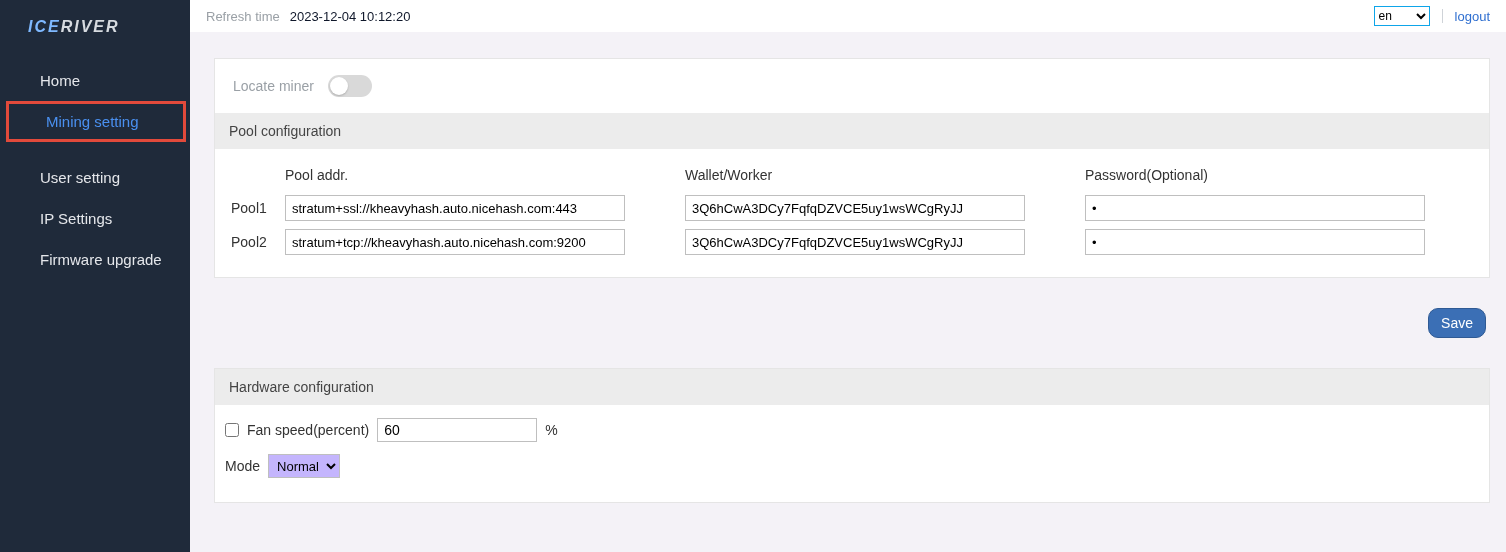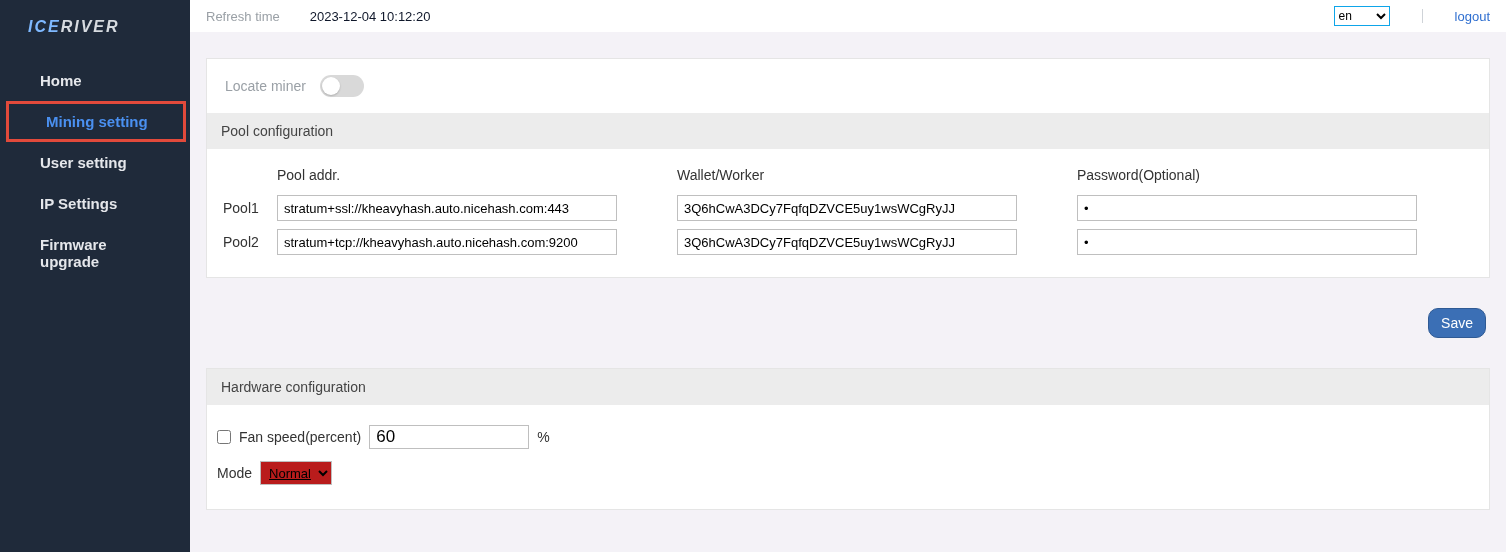--- a/index.html
+++ b/index.html
@@ -33,47 +33,46 @@
     font-family: "Arial Black", Arial, sans-serif;
     font-size: 16px;
     letter-spacing: 2px;
     font-weight: 700;
     font-style: italic;
     text-align: right;
   }
   .logo-text .accent { color: #7fb9ff; }
   .logo-text .rest { color: #d7dbe0; }
 
-  .nav { list-style: none; padding-top: 6px; font-weight: bold; }
+  .nav { list-style: none; padding-top: 6px; }
   .nav-item {
     padding: 12px 20px 12px 40px;
     color: #e5e7eb;
     font-size: 15px;
     cursor: pointer;
   }
   .nav-item.active {
     color: #4a90f0;
   }
   .nav-item.callout {
     border: 3px solid #e24a3b;
     padding: 9px 17px 9px 37px;
-    margin: 0 4px 0 6px;
+    margin: 0 4px 15px 6px;
   }
 
   
   .main { flex: 1; display: flex; flex-direction: column; background: #f4f2f7; min-width: 0; }
   .topbar {
     background: #fff;
     height: 32px;
     display: flex;
     align-items: center;
     padding: 0 16px;
     color: #9aa0a6;
     font-size: 13px;
-    gap: 20px;
   }
   .topbar .refresh-label { margin-right: 10px; }
   .topbar .refresh-time { color: #0f172a; }
   .topbar .spacer { flex: 1; }
   .topbar select {
     font-size: 12px;
     width: 56px;
     height: 20px;
     border: 1px solid #0ea5e9;
     background: #fff;
@@ -88,20 +87,21 @@
     color: #2f6fd0;
     cursor: pointer;
     font-size: 13px;
   }
 
   
   .content {
     padding: 26px 16px 16px 16px;
     overflow: auto;
     flex: 1;
+    margin-left: 8px;
   }
 
   .panel {
     background: #fff;
     border: 1px solid #e5e5e5;
     margin-bottom: 30px;
   }
 
   .locate-row {
     display: flex;
@@ -168,46 +168,45 @@
     background: #3b6fb5;
     color: #fff;
     border: 1px solid #2f5a94;
     padding: 6px 12px;
     font-size: 14px;
     border-radius: 10px;
     cursor: pointer;
   }
 
   .hw-body {
-    padding: 14px 10px 18px 10px;
+    padding: 7px 10px 18px 10px;
   }
   .hw-row {
     display: flex;
     align-items: center;
     gap: 8px;
     padding: 6px 0;
   }
   .hw-row input[type="checkbox"] {
     width: 14px; height: 14px;
   }
   .hw-row .hw-label { font-size: 14px; color: #333; }
   .hw-row input[type="text"] {
     width: 160px; height: 24px;
     border: 1px solid #bfbfbf;
     padding: 2px 6px;
-    font-size: 17px;
+    font-size: 14px;
   }
   .hw-row .pct { font-size: 14px; }
   .hw-row select {
     height: 24px;
     border: 1px solid #bfbfbf;
     font-size: 13px;
     padding: 1px 4px;
-    background: #b91c1c;
-    text-decoration: underline;
+    background: #c4b5fd;
   }
 </style>
 </head>
 <body>
 
 <div class="layout">
   <aside class="sidebar">
     <div class="logo">
       <span class="logo-text">
         <span class="accent">ICE</span><span class="rest">RIVER</span>

